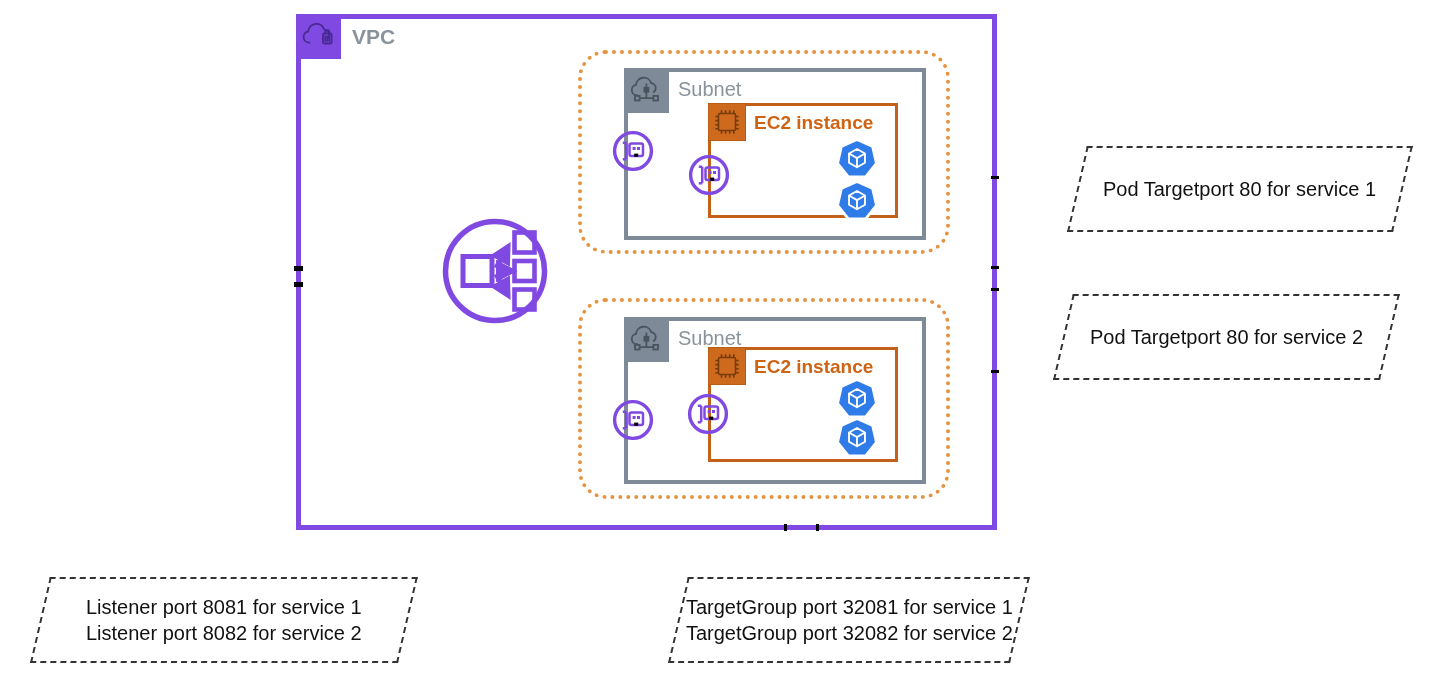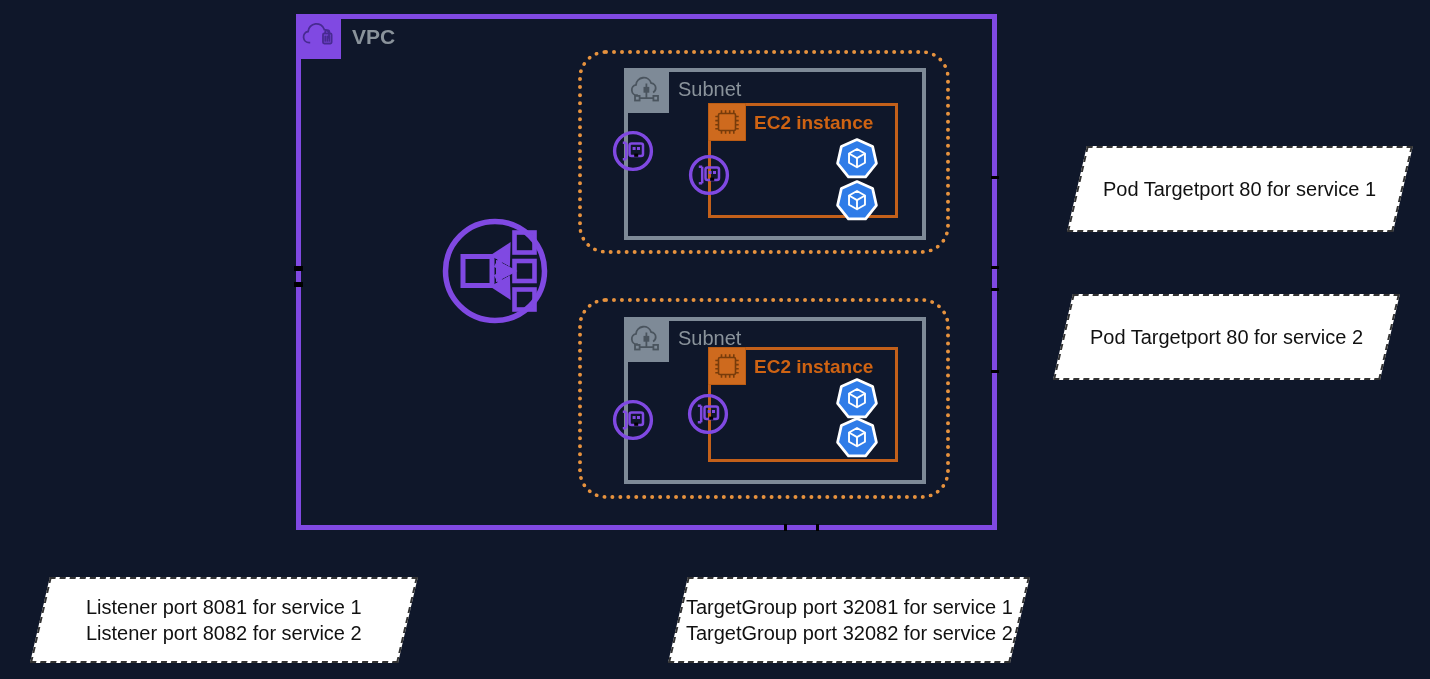--- a/index.html
+++ b/index.html
@@ -5,21 +5,21 @@
   :root{
     --purple:#8049E2;
     --orange:#CE6A1E;
     --orange-border:#C3601A;
     --orange-dot:#E6923E;
     --gray:#7E8A97;
     --gray-label:#8A939B;
     --pod-blue:#2F7CE8;
   }
   html,body{margin:0;padding:0;background:#000;}
-  .canvas{position:relative;width:1430px;height:679px;background:#0f172a;
+  .canvas{position:relative;width:1430px;height:679px;background:#ffffff;
           font-family:"Liberation Sans",sans-serif;overflow:hidden;}
   .abs{position:absolute;}
   .vpc-box{left:296px;top:14px;width:701px;height:516px;border:5px solid var(--purple);box-sizing:border-box;}
   .vpc-icon{left:296px;top:14px;width:45px;height:45px;}
   .vpc-label{left:352px;top:25px;color:var(--gray-label);font-size:21px;font-weight:bold;}
   .lb{left:440px;top:216px;width:110px;height:110px;}
   .tg{width:372px;border:4px dotted var(--orange-dot);border-radius:28px;box-sizing:border-box;}
   .tg1{left:578px;top:50px;height:204px;}
   .tg2{left:578px;top:298px;height:201px;}
   .sn{left:624px;width:302px;border:4px solid var(--gray);box-sizing:border-box;}

